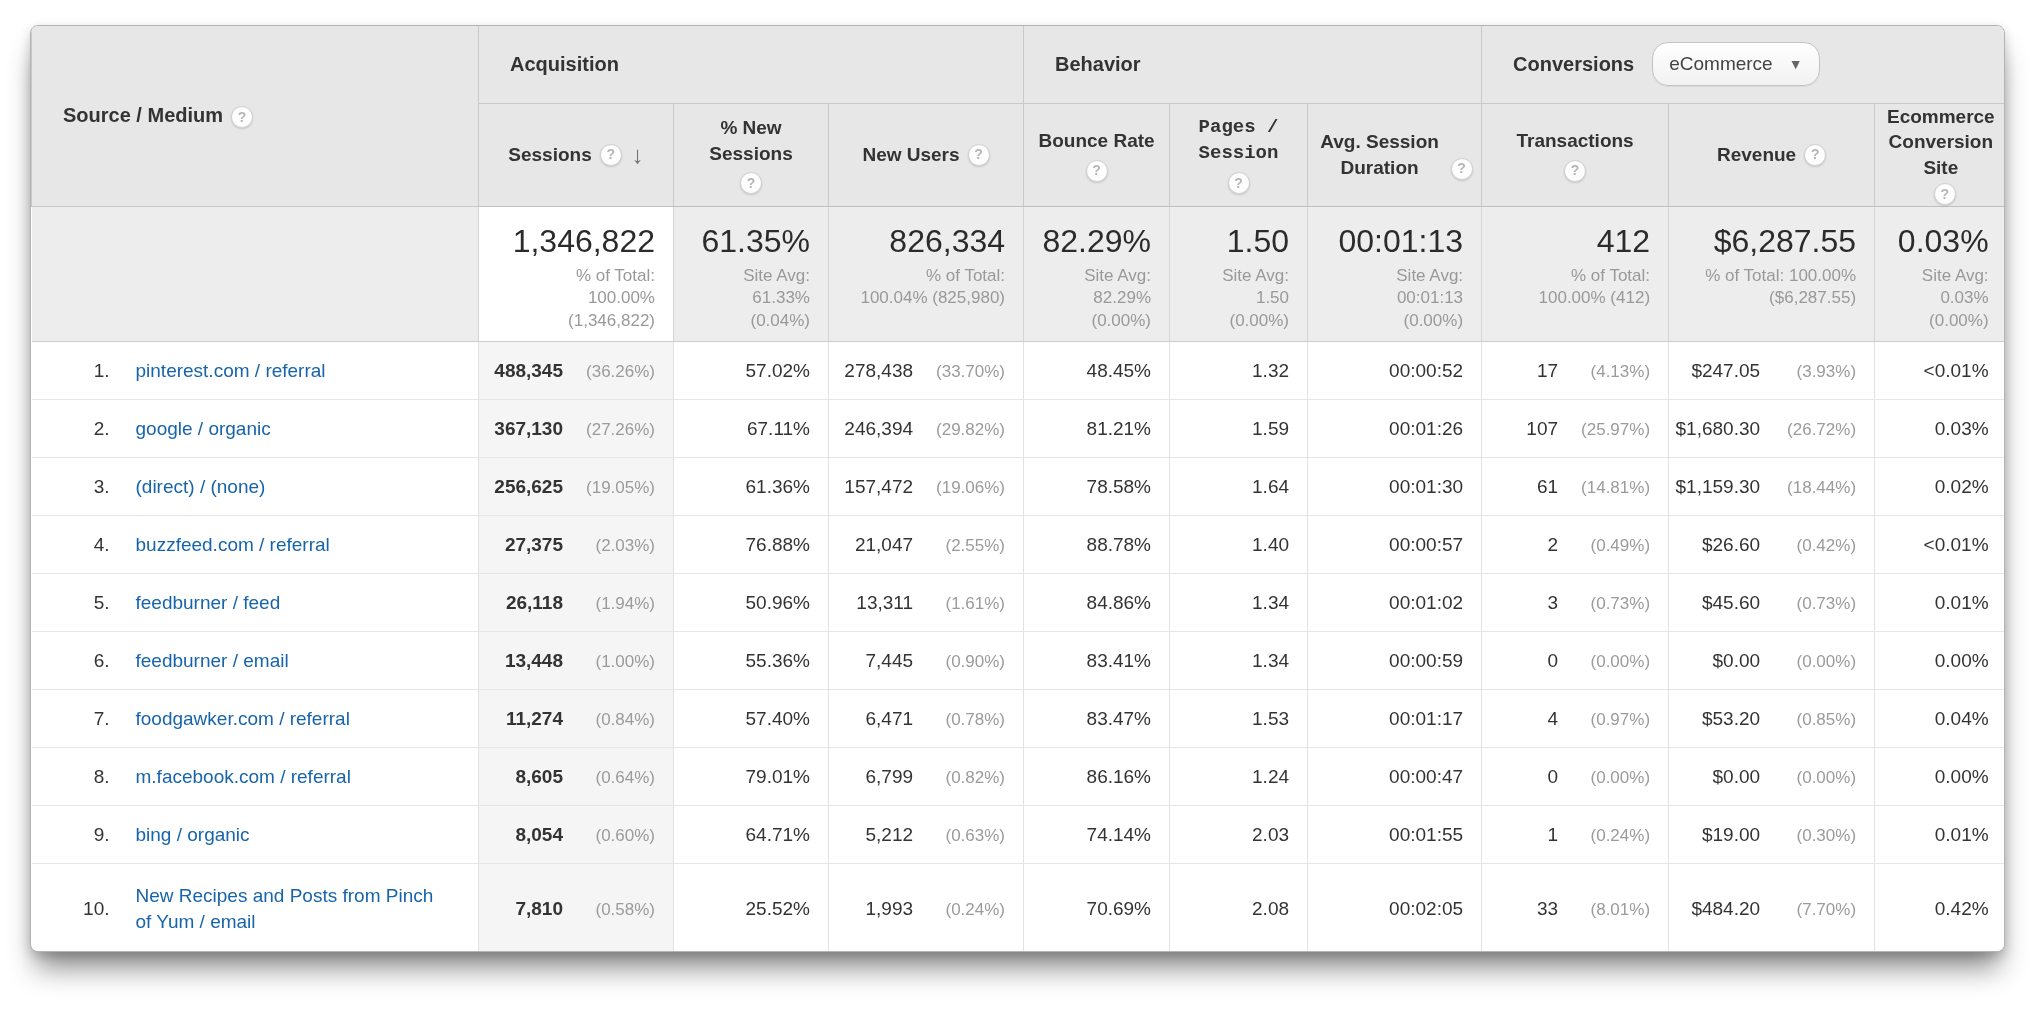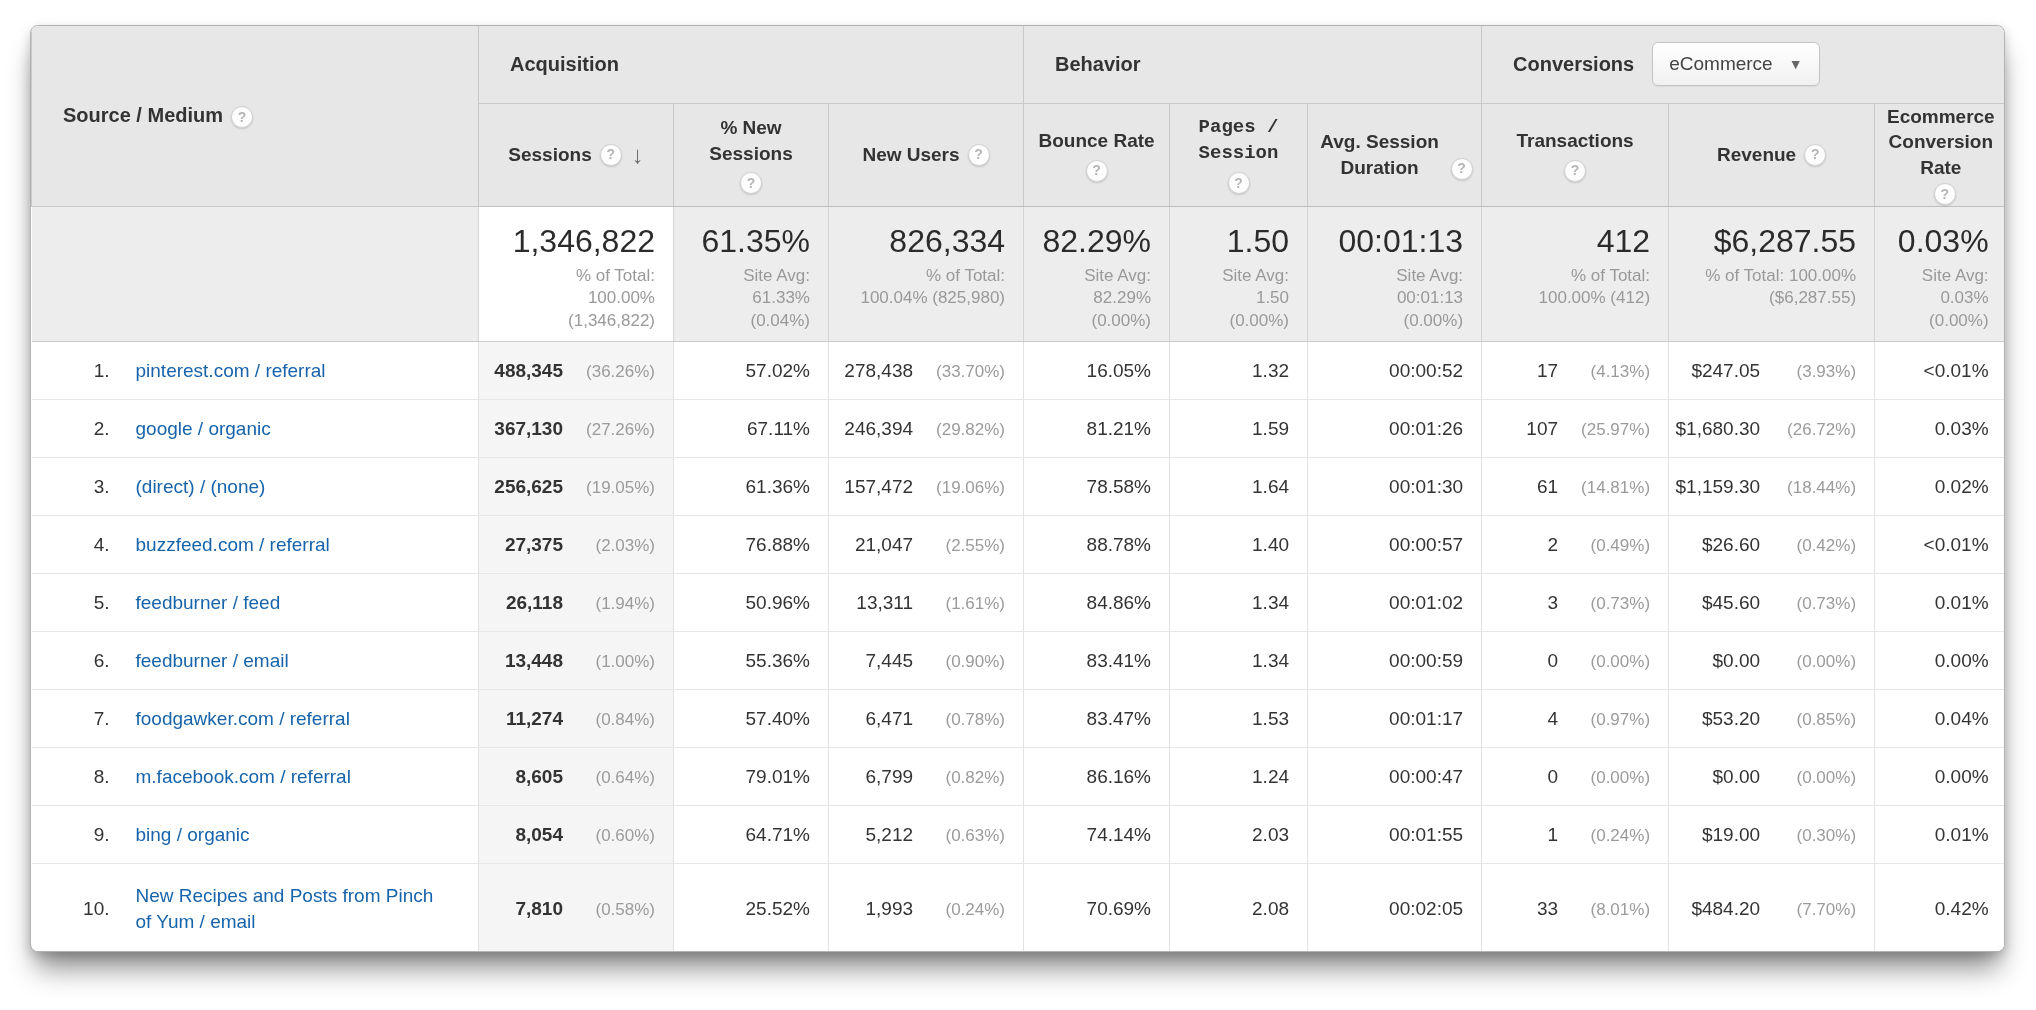--- a/index.html
+++ b/index.html
@@ -80,21 +80,21 @@
     flex-shrink: 0;
   }
   .help.below { display: flex; margin: 6px auto 0 auto; }
   .sort-arrow { font-size: 24px; color: #6e6e6e; margin-left: 10px; font-weight: bold; }
 
   .conv-head { display: flex; align-items: center; gap: 18px; }
   .dropdown-btn {
     display: inline-flex; align-items: center; gap: 16px;
     background: linear-gradient(#ffffff, #f1f1f1);
     border: 1px solid #c3c3c3;
-    border-radius: 6px;
+    border-radius: 16px;
     padding: 10px 16px;
     font-size: 19px; font-weight: normal; color: #444;
     box-shadow: 0 1px 1px rgba(0,0,0,.06);
     cursor: pointer;
   }
   .dd-arrow { font-size: 14px; color: #666; }
 
   
   tr.totals td {
     height: 135px;
@@ -211,21 +211,21 @@
         <span class="hstack">Transactions</span>
         <span class="help below">?</span>
       </th>
       <th>
         <span class="hcell">
           <span>Revenue</span>
           <span class="help">?</span>
         </span>
       </th>
       <th>
-        <span class="hstack narrow-116">Ecommerce Conversion Rate</span><span class="help">?</span>
+        <span class="hstack narrow-116">Ecommerce Conversion Site</span><span class="help">?</span>
       </th>
     </tr>
   </thead>
   <tbody>
     <tr class="totals">
       <td class="t-first"></td>
       <td class="t-sess">
             <div class="t-val">1,346,822</div>
             <div class="t-sub">% of Total:
 100.00%
@@ -291,21 +291,21 @@
               <span class="pct">(36.26%)</span>
             </div>
           </td>
       <td class="c-num">57.02%</td>
       <td class="c-num">
             <div class="pair">
               <span class="val">278,438</span>
               <span class="pct">(33.70%)</span>
             </div>
           </td>
-      <td class="c-num">16.05%</td>
+      <td class="c-num">48.45%</td>
       <td class="c-num">1.32</td>
       <td class="c-num">00:00:52</td>
       <td class="c-num">
             <div class="pair">
               <span class="val">17</span>
               <span class="pct">(4.13%)</span>
             </div>
           </td>
       <td class="c-num">
             <div class="pair">

